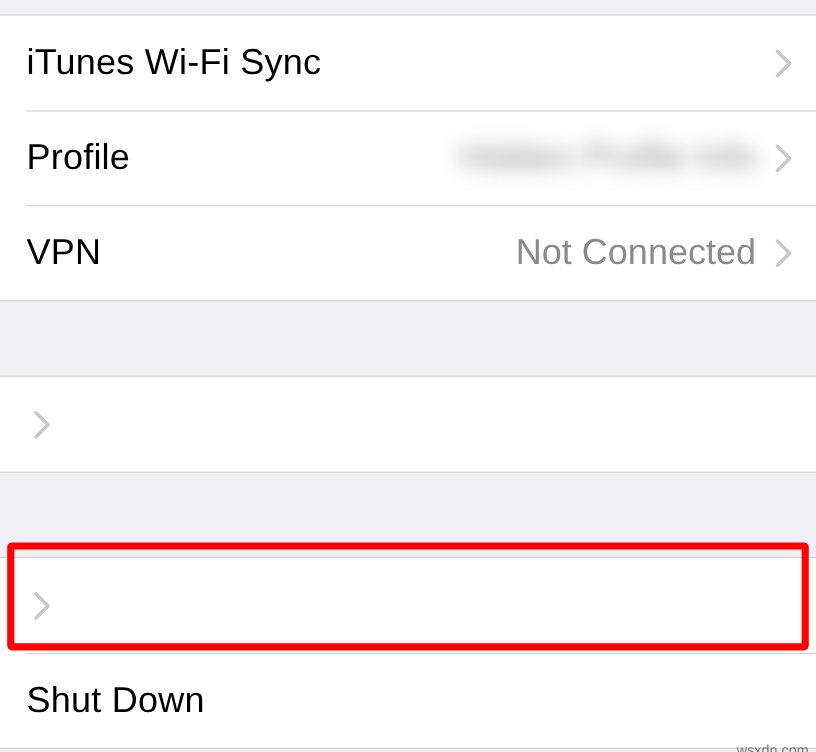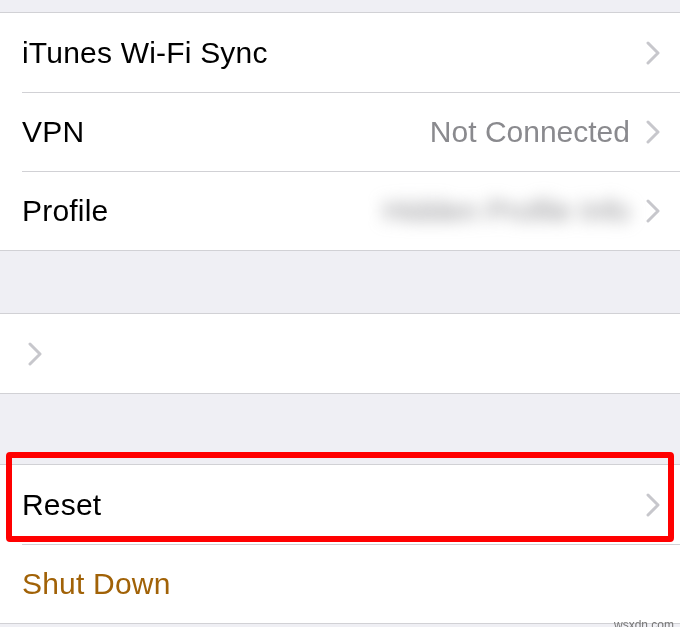--- a/index.html
+++ b/index.html
@@ -56,21 +56,21 @@
       height: 24px;
       margin-left: 6px;
     }
     .chevron svg {
       display: block;
     }
     .gap-sm { height: 62px; }
     .gap-md { height: 70px; }
     .gap-top { height: 12px; }
     .link-blue .label {
-      color: #a16207;
+      color: #000000;
     }
     .highlight-box {
       position: absolute;
       border: 6px solid #ff0000;
       border-radius: 4px;
       pointer-events: none;
       left: 6px;
       right: 6px;
       top: 452px;
       height: 90px;
@@ -94,32 +94,32 @@
   <div class="row">
     <span class="label">iTunes Wi-Fi Sync</span>
     <span class="chevron">
       <svg width="14" height="24" viewBox="0 0 14 24">
           <polyline points="2,2 12,12 2,22" fill="none" stroke="#c7c7cc" stroke-width="3" stroke-linecap="round" stroke-linejoin="round"></polyline>
         </svg>
     </span>
   </div>
 
   <div class="row">
-    <span class="label">VPN</span>
-    <span class="detail">Not Connected</span>
+    <span class="label">Profile</span>
+    <span class="detail blurred">Hidden Profile Info</span>
     <span class="chevron">
       <svg width="14" height="24" viewBox="0 0 14 24">
           <polyline points="2,2 12,12 2,22" fill="none" stroke="#c7c7cc" stroke-width="3" stroke-linecap="round" stroke-linejoin="round"></polyline>
         </svg>
     </span>
   </div>
 
   <div class="row">
-    <span class="label">Profile</span>
-    <span class="detail blurred">Hidden Profile Info</span>
+    <span class="label">VPN</span>
+    <span class="detail">Not Connected</span>
     <span class="chevron">
       <svg width="14" height="24" viewBox="0 0 14 24">
           <polyline points="2,2 12,12 2,22" fill="none" stroke="#c7c7cc" stroke-width="3" stroke-linecap="round" stroke-linejoin="round"></polyline>
         </svg>
     </span>
   </div>
 
 </div>
 
 <div class="gap-sm"></div>
@@ -134,21 +134,20 @@
     </span>
   </div>
 
 </div>
 
 <div class="gap-md"></div>
 
 <div class="group">
 
   <div class="row">
-    <span class="label">Reset</span>
     <span class="chevron">
       <svg width="14" height="24" viewBox="0 0 14 24">
           <polyline points="2,2 12,12 2,22" fill="none" stroke="#c7c7cc" stroke-width="3" stroke-linecap="round" stroke-linejoin="round"></polyline>
         </svg>
     </span>
   </div>
 
   <div class="row link-blue">
     <span class="label">Shut Down</span>
   </div>

